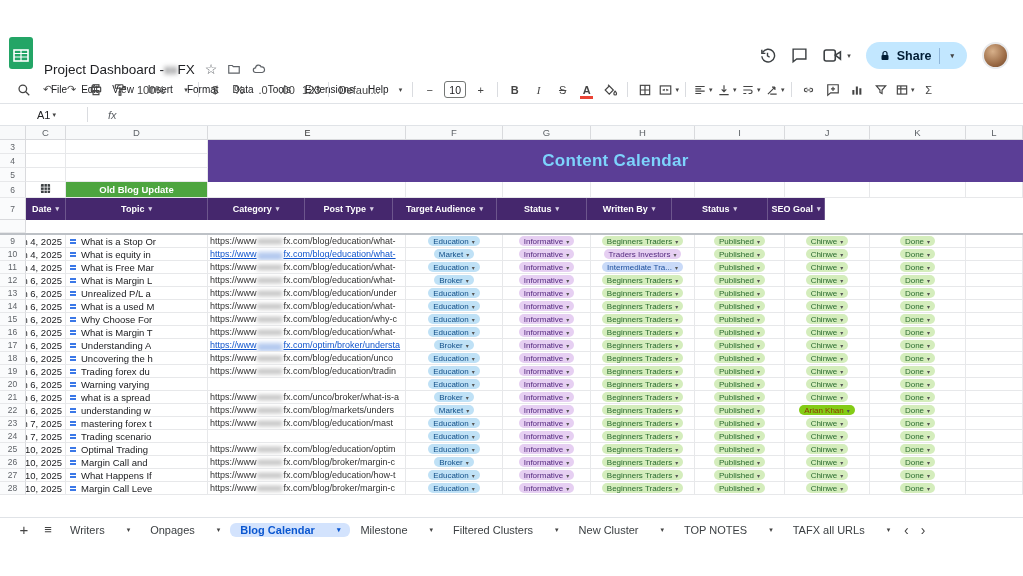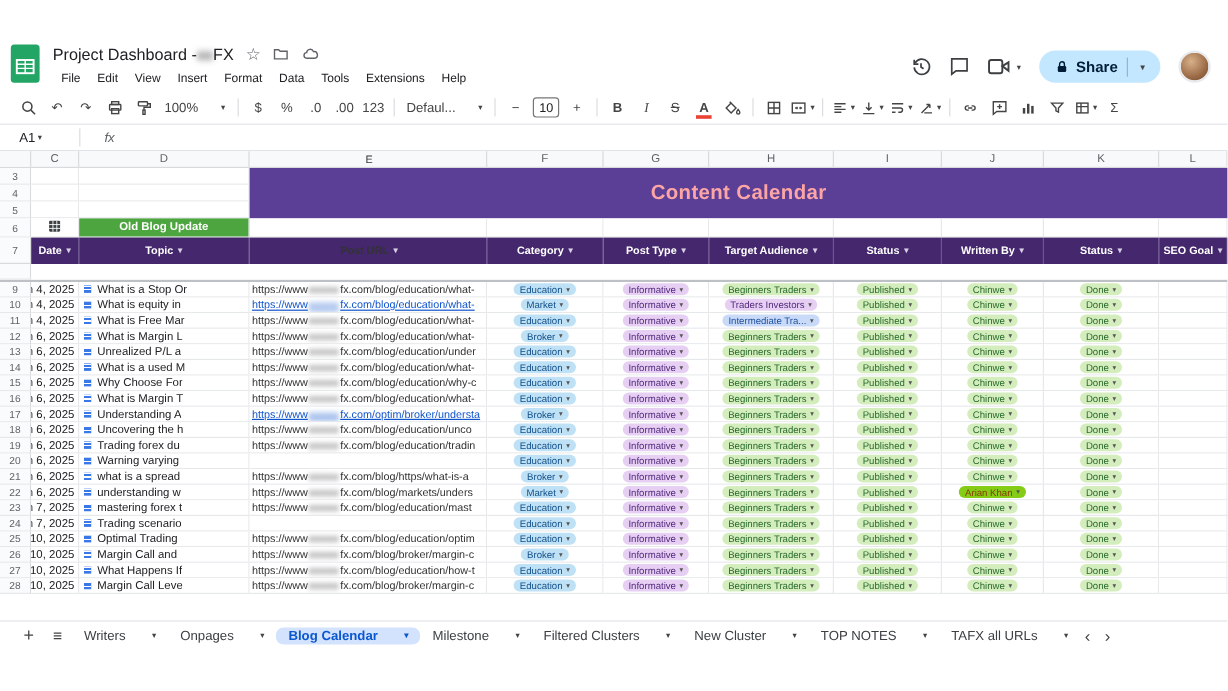--- a/index.html
+++ b/index.html
@@ -5,21 +5,21 @@
   * { box-sizing: border-box; }
   html,body { margin:0; padding:0; background:#fff; }
   body { width:1023px; height:576px; overflow:hidden;
          font-family:"Liberation Sans", sans-serif; color:#202124; }
   .app { position:relative; width:1023px; height:576px; padding-top:34px; }
 
   
   .titlebar { display:flex; align-items:flex-start; height:42px; padding:0 14px 0 8px; }
   .logo { width:26px; height:34px; margin-top:2px; flex:none; }
   .t-main { margin-left:10px; flex:1; min-width:0; }
-  .t-row1 { display:flex; align-items:center; height:22px; font-size:13.5px; color:#202124; }
+  .t-row1 { display:flex; align-items:center; height:22px; font-size:13.5px; color:#202124;margin-top:24px; }
   .doc-title { display:inline-flex; align-items:center; white-space:nowrap; }
   .tmask { filter:blur(2.5px); }
   .t-ic { margin-left:10px; color:#5f6368; display:inline-flex; align-items:center; }
   .star { font-size:14px; }
   .t-row2 { display:flex; align-items:center; height:18px; font-size:10px; color:#202124; }
   .menu-item { padding:0 7px; border-radius:6px; cursor:default; }
   .t-right { display:flex; align-items:center; gap:15px; margin-top:8px; flex:none; }
   .t-right .gicon { display:inline-flex; align-items:center; color:#3c4043; }
   .meet { display:inline-flex; align-items:center; gap:3px; }
   .share { display:inline-flex; align-items:center; gap:6px; background:#c2e7ff; color:#001d35;
@@ -40,21 +40,21 @@
   .fsize { width:22px; height:17px; border:1px solid #747775; border-radius:3px; font-size:10.5px;
            display:inline-flex; align-items:center; justify-content:center; margin:0 2px; }
   .tbold { font-weight:700; } .tital { font-style:italic; font-family:"Liberation Serif",serif; }
   .tstrike { text-decoration:line-through; }
   .tA { position:relative; font-weight:700; }
   .tA::after { content:""; position:absolute; left:5px; right:5px; bottom:2px; height:3px; background:#ea4335; }
 
   
   .fbar { display:flex; align-items:center; height:22px; border-bottom:1px solid #e0e3e7; padding-left:10px;
           font-size:11px; }
-  .nbox { display:inline-flex; align-items:center; width:52px; padding:0 4px 0 6px; }
+  .nbox { display:inline-flex; align-items:center; width:52px; padding:0 4px 0 6px;margin-left:21px; }
   .fx { font-style:italic; color:#5f6368; margin-left:16px; font-size:11px; }
 
   
   .colstrip { display:flex; height:14px; background:#f8f9fa; border-bottom:1px solid #d9dadd; }
   .corner { width:26px; border-right:1px solid #d9dadd; background:#f8f9fa; }
   .letters { display:flex; flex:1; }
   .colhead { display:flex; align-items:center; justify-content:center; font-size:9.5px; color:#5f6368;
              border-right:1px solid #d9dadd; }
 
   
@@ -65,21 +65,21 @@
          font-size:8.5px; color:#5f6368; background:#fafbfc; border-right:1px solid #d9dadd;
          border-bottom:1px solid #e7e8ea; }
 
   
   .c { border-right:1px solid #e7e8ea; border-bottom:1px solid #e7e8ea; background:#fff;
        display:flex; align-items:center; overflow:hidden; font-size:9.5px; color:#202124; }
   .prerows { display:flex; }
   .pre-left { width:208px; }
   .prerow { display:flex; height:14px; }
   .prerow .c { height:14px; }
-  .banner { width:815px; background:#5b3e96; color:#fca5a5; display:flex; align-items:center;
+  .banner { width:815px; background:#5b3e96; color:#7dd3fc; display:flex; align-items:center;
             justify-content:center; font-size:17px; font-weight:700; letter-spacing:.3px; }
   .grow,.r6 { display:flex; height:13px; }
   .r6 { height:16px; }
   .r6 .cCicon { justify-content:center; }
   .oldblog { background:#4da53f; color:#fff; font-weight:700; justify-content:center; font-size:9.5px; }
   .hrow { display:flex; height:22px; }
   .hrow .gut { border-bottom:1px solid #d9dadd; }
   .hcell { background:#45276d; color:#fff; font-weight:700; font-size:9px; display:flex; align-items:center;
            justify-content:center; gap:4px; border-right:1px solid rgba(255,255,255,.22); overflow:hidden;
            white-space:nowrap; }
@@ -393,24 +393,20 @@
       <div class="gut">7</div>
       <div style="display:flex">
           <div class="hcell cC">
             <span>Date</span>
             <span class="hchv">▾</span>
           </div>
           <div class="hcell cD">
             <span>Topic</span>
             <span class="hchv">▾</span>
           </div>
-          <div class="hcell cE">
-            <span>Post URL</span>
-            <span class="hchv">▾</span>
-          </div>
           <div class="hcell cF">
             <span>Category</span>
             <span class="hchv">▾</span>
           </div>
           <div class="hcell cG">
             <span>Post Type</span>
             <span class="hchv">▾</span>
           </div>
           <div class="hcell cH">
             <span>Target Audience</span>
@@ -1066,21 +1062,21 @@
     <div class="c cC cdate">
             <span>March 6, 2025</span>
           </div>
     <div class="c cD">
             <span class="doc-ic"></span>
             <span class="topic">what is a spread</span>
           </div>
     <div class="c cE">
             <span class="u1">https://www</span>
             <span class="blurmid">xxxxx</span>
-            <span class="u2">fx.com/blog/https/what-is-a</span>
+            <span class="u2">fx.com/unco/broker/what-is-a</span>
           </div>
     <div class="c cF cc">
             <span class="chip blue">
               <span>Broker</span>
               <span class="chv">▾</span>
             </span>
           </div>
     <div class="c cG cc">
             <span class="chip purple">
               <span>Informative</span>

